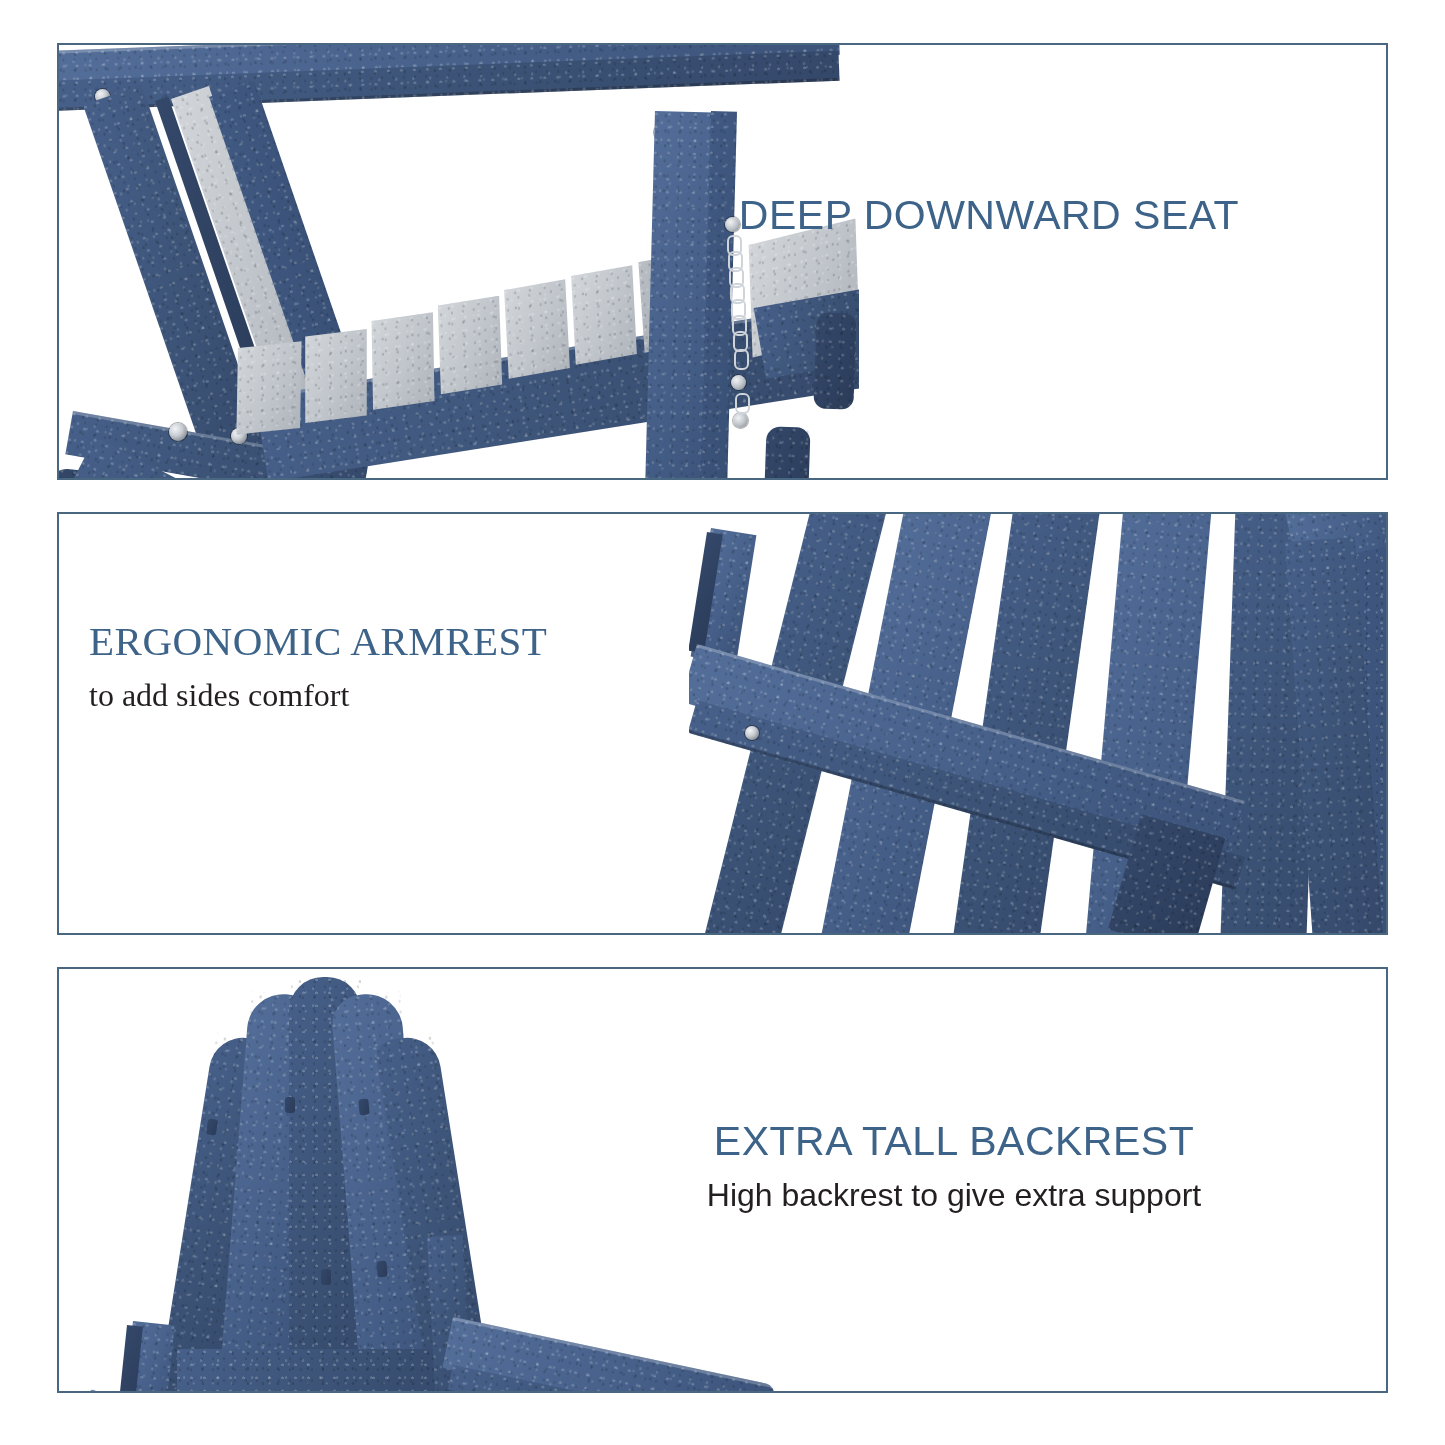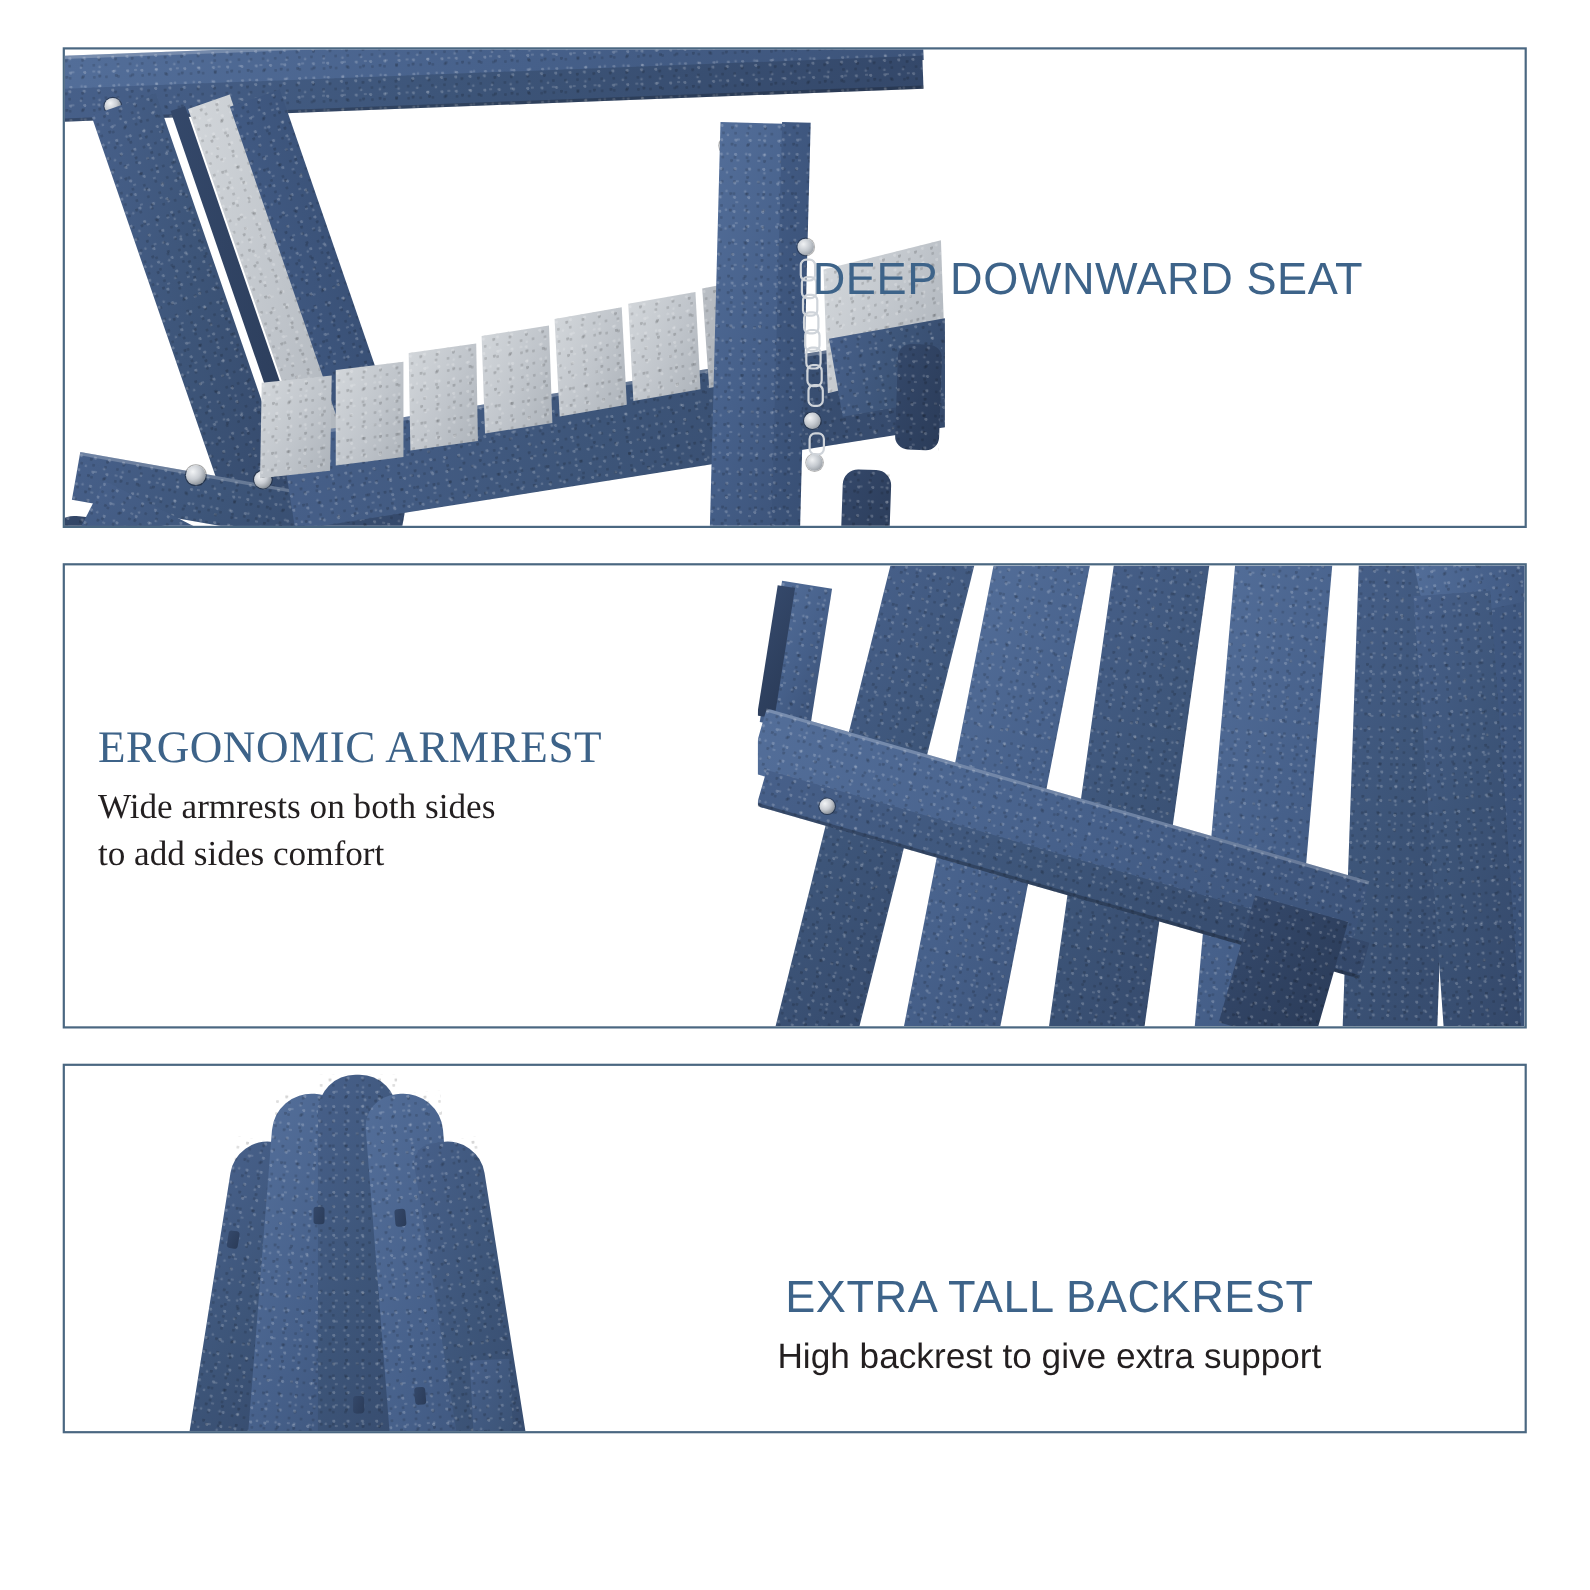--- a/index.html
+++ b/index.html
@@ -16,32 +16,31 @@
   .panel{
     position:absolute;
     left:57px;width:1331px;
     border:2px solid #4a6781;
     background:#ffffff;
     box-sizing:border-box;
     overflow:hidden;
   }
   #panel-1{top:43px;height:437px;}
   #panel-2{top:512px;height:423px;}
-  #panel-3{top:967px;height:336px;}
+  #panel-3{top:967px;height:426px;}
 
   
   .textblock{position:absolute;}
   .heading{
     color:#3d6389;
     font-size:41px;
     letter-spacing:0.5px;
     line-height:1.12;
     white-space:nowrap;
     font-weight:400;
-    margin-top:38px;
   }
   .body-copy{
     color:#231f20;
     font-size:32px;
     line-height:1.30;
     font-weight:400;
     margin-top:10px;
   }
   .body-copy .ln{display:block;}
 
@@ -208,21 +207,20 @@
     <div class="textblock" id="text-1">
       <div class="heading">DEEP DOWNWARD SEAT</div>
     </div>
   </section>
 
   <section class="panel" id="panel-2">
 
     <div class="textblock" id="text-2">
       <div class="heading">ERGONOMIC ARMREST</div>
       <div class="body-copy">
-        <span class="ln">Wide armrests on both sides</span>
         <span class="ln">to add sides comfort</span>
       </div>
     </div>
 
     <div class="photo" id="photo-2">
 
       <div class="part blue" style="left:128px;top:-30px;width:74px;height:560px;transform:rotate(14deg);transform-origin:left top;">
           <div class="speckle"></div>
         </div>
       <div class="part blue-lt" style="left:222px;top:-40px;width:86px;height:570px;transform:rotate(11deg);transform-origin:left top;">

